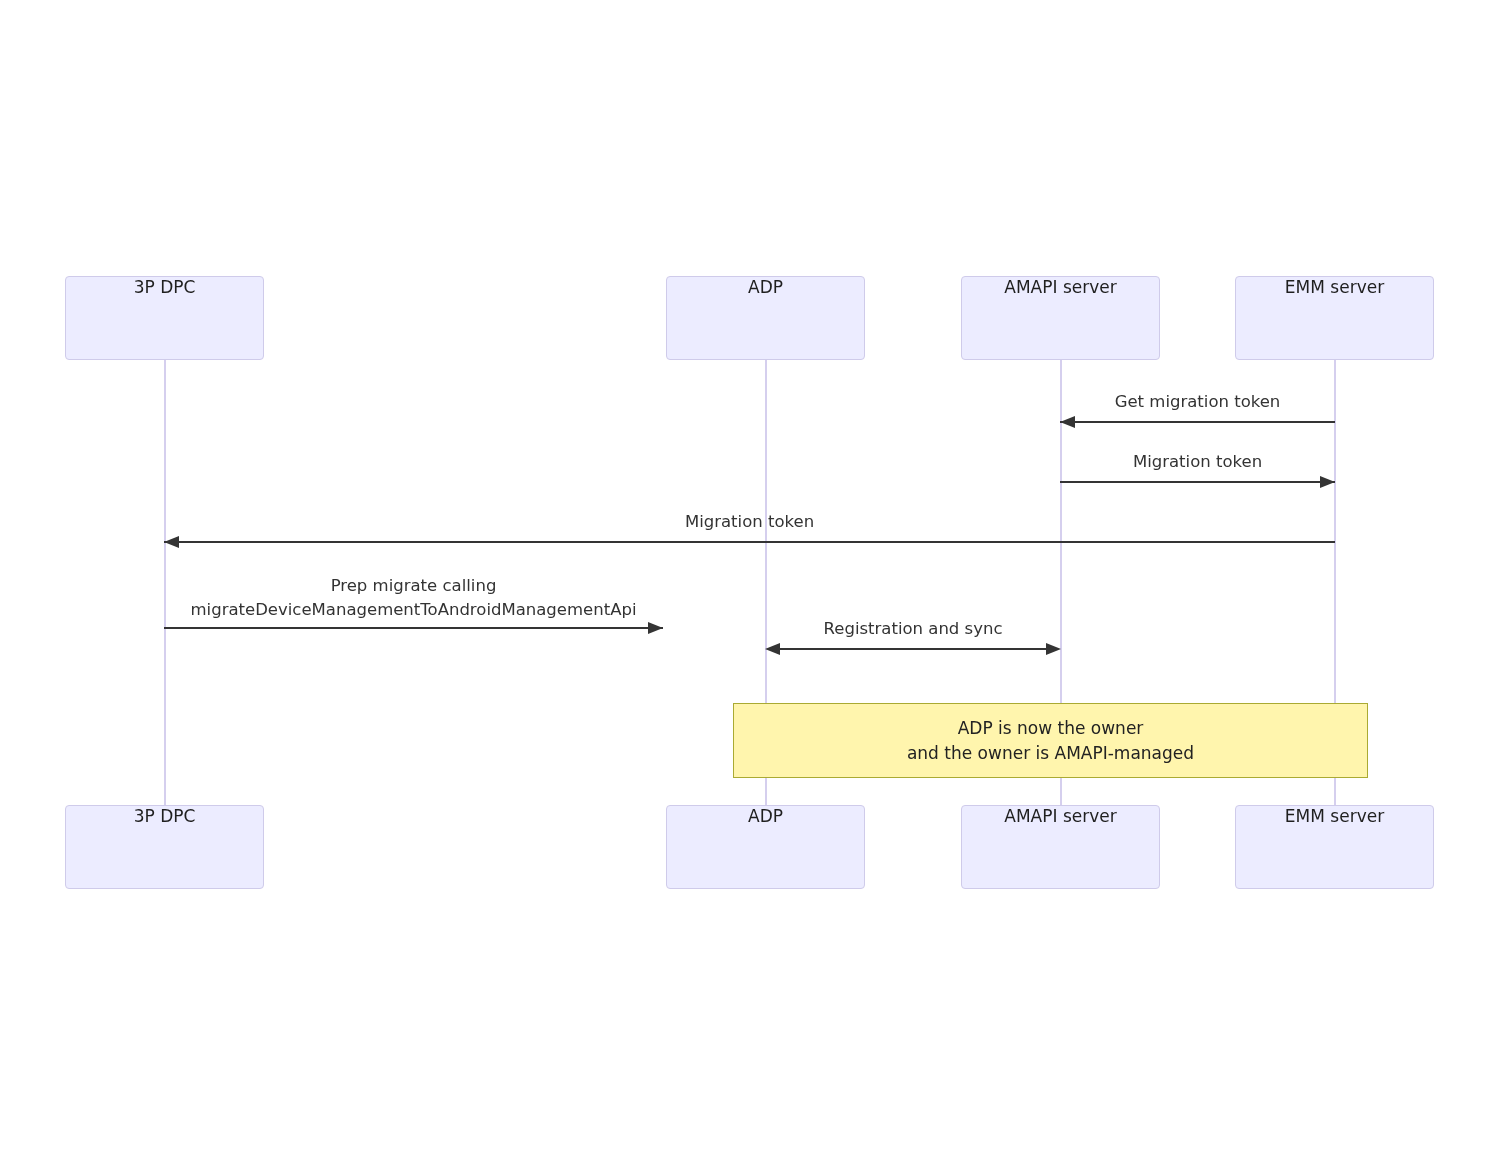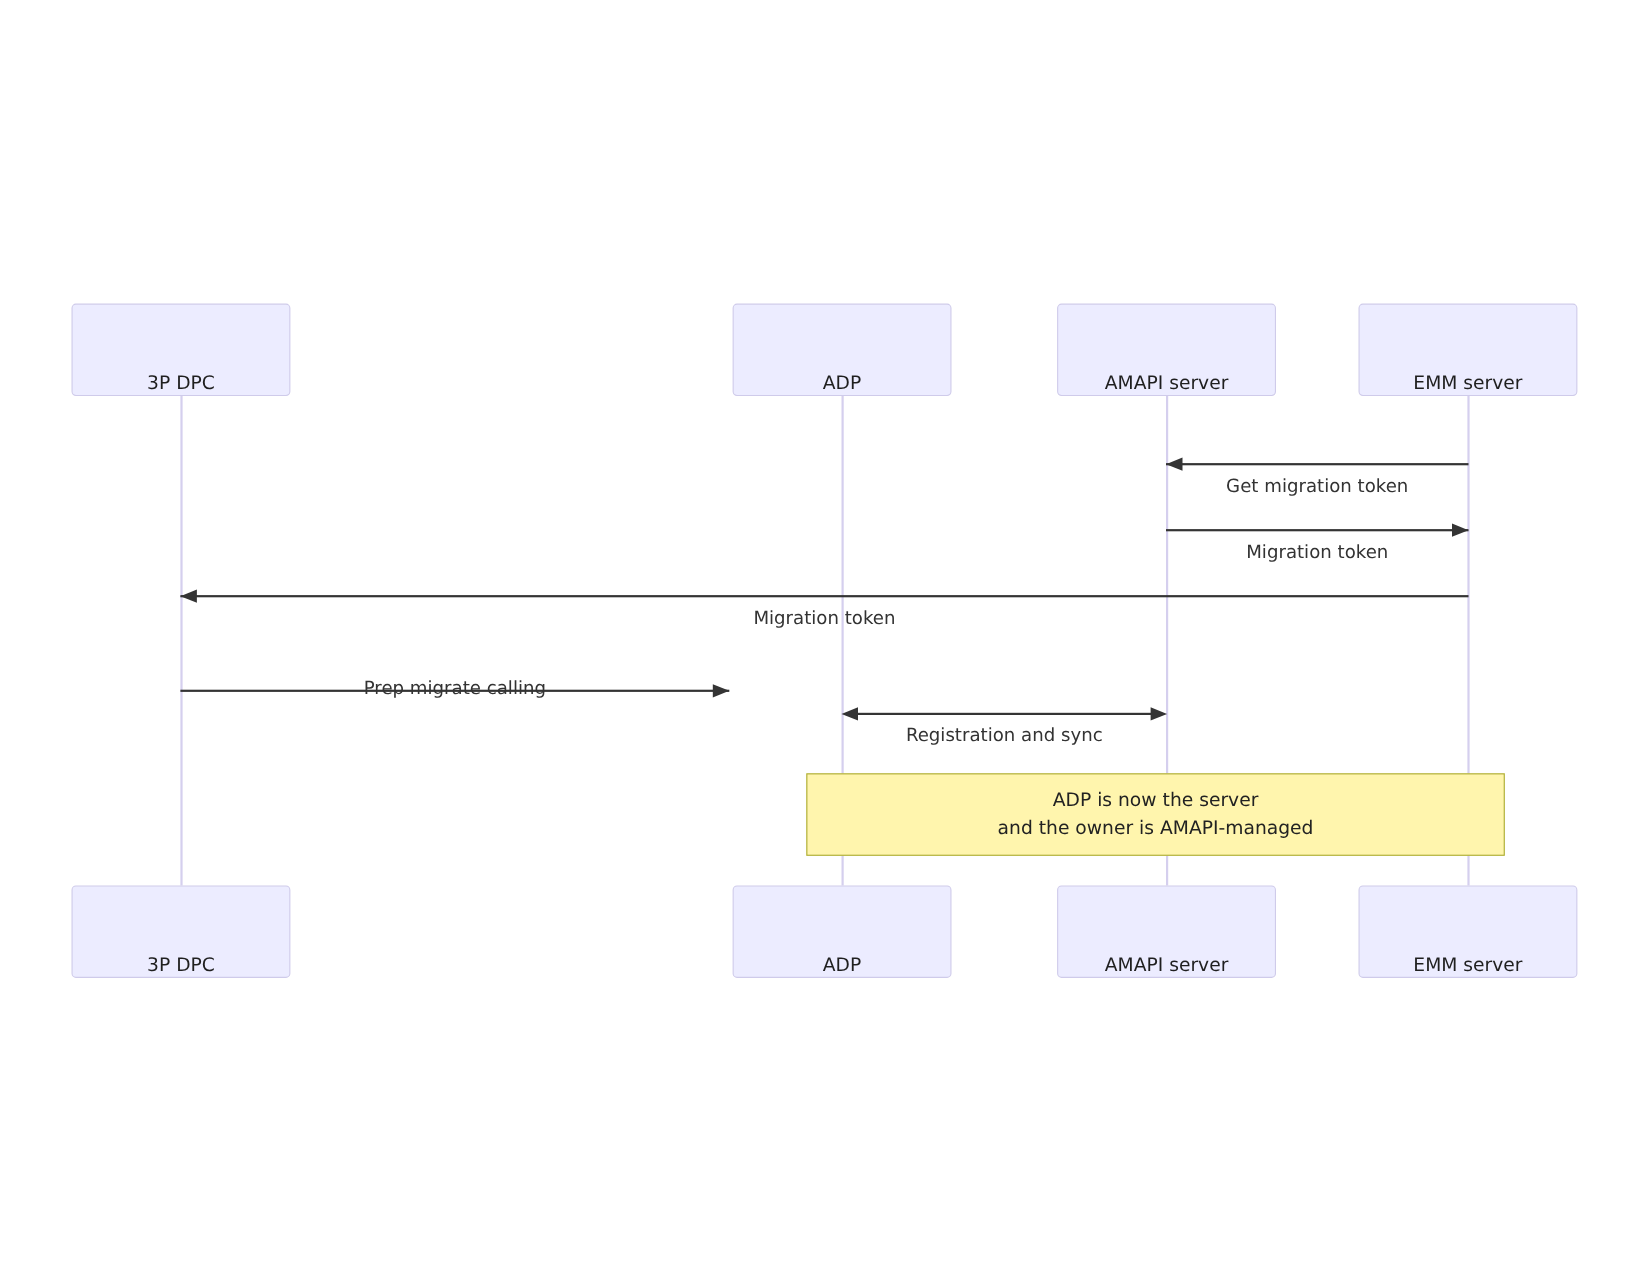--- a/index.html
+++ b/index.html
@@ -12,21 +12,21 @@
     overflow: hidden;
   }
   .actor-box {
     position: absolute;
     width: 199px;
     height: 84px;
     background: #ECECFF;
     border: 1px solid #CFCBEA;
     border-radius: 4px;
     display: flex;
-    align-items: flex-end;
+    align-items: flex-start;
     justify-content: center;
     font-size: 17px;
     color: #1f1f1f;
     box-sizing: border-box;
   }
   .lifeline {
     position: absolute;
     width: 2px;
     top: 360px;
     height: 445px;
@@ -37,21 +37,20 @@
     height: 38px;
   }
   .msg-label {
     position: absolute;
     left: 0; right: 0; top: 0;
     text-align: center;
     font-size: 16.5px;
     line-height: 20px;
     color: #333333;
     white-space: nowrap;
-    margin-top: 40px;
   }
   .msg-label.second { top: 24px; }
   .msg-line {
     position: absolute;
     left: 0; right: 0;
     top: 29px;
     height: 2px;
     background: #343434;
   }
   .two-line .msg-line { top: 53px; }
@@ -119,33 +118,34 @@
   </div>
 
   <div class="message" style="left:164px; top:512px; width:1171px">
     <span class="msg-label">Migration token</span>
     <div class="msg-line"></div>
     <div class="arrowhead left"></div>
   </div>
 
   <div class="message two-line" style="left:164px; top:574px; width:499px; height:62px">
     <span class="msg-label">Prep migrate calling</span>
+    <span class="msg-label second">migrateDeviceManagementToAndroidManagementApi</span>
     <div class="msg-line"></div>
     <div class="arrowhead right"></div>
   </div>
 
   <div class="message" style="left:765px; top:619px; width:296px">
     <span class="msg-label">Registration and sync</span>
     <div class="msg-line" style="left:4px; right:4px"></div>
     <div class="arrowhead left"></div>
     <div class="arrowhead right"></div>
   </div>
 
   <div class="note">
-    <span>ADP is now the server</span>
+    <span>ADP is now the owner</span>
     <span>and the owner is AMAPI-managed</span>
   </div>
 
   <div class="actor-box" style="left:65px; top:805px">
     <span>3P DPC</span>
   </div>
   <div class="actor-box" style="left:666px; top:805px">
     <span>ADP</span>
   </div>
   <div class="actor-box" style="left:961px; top:805px">

